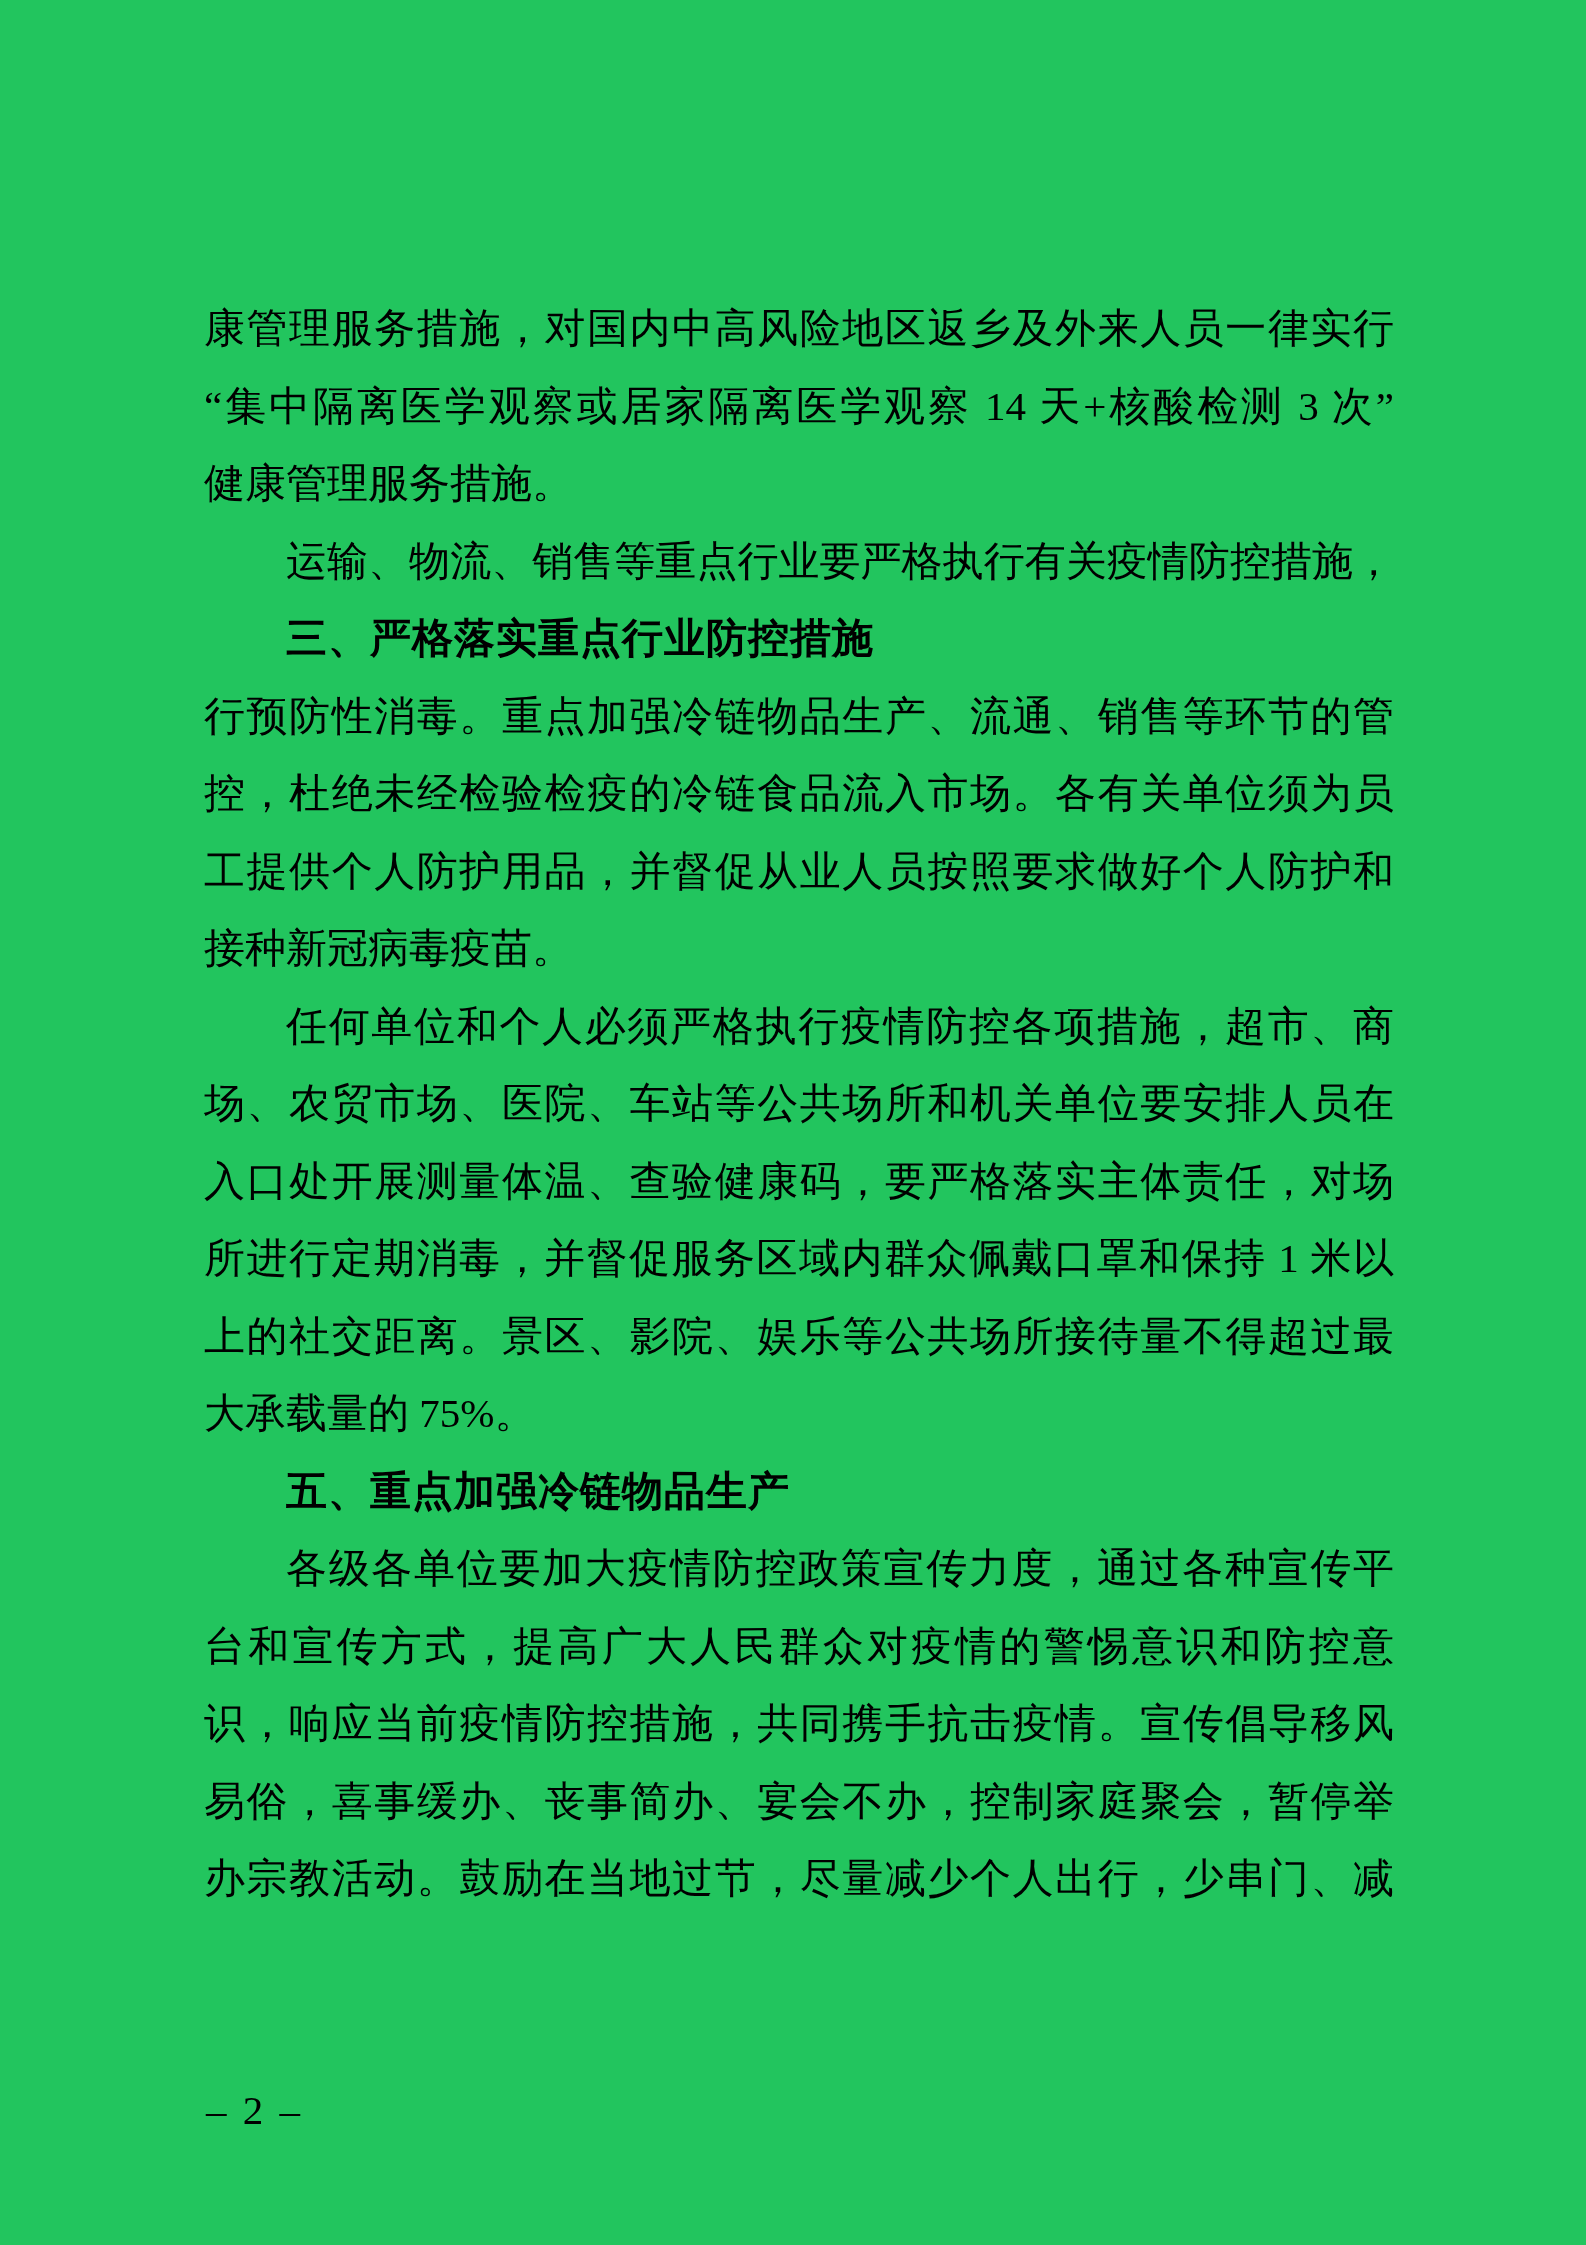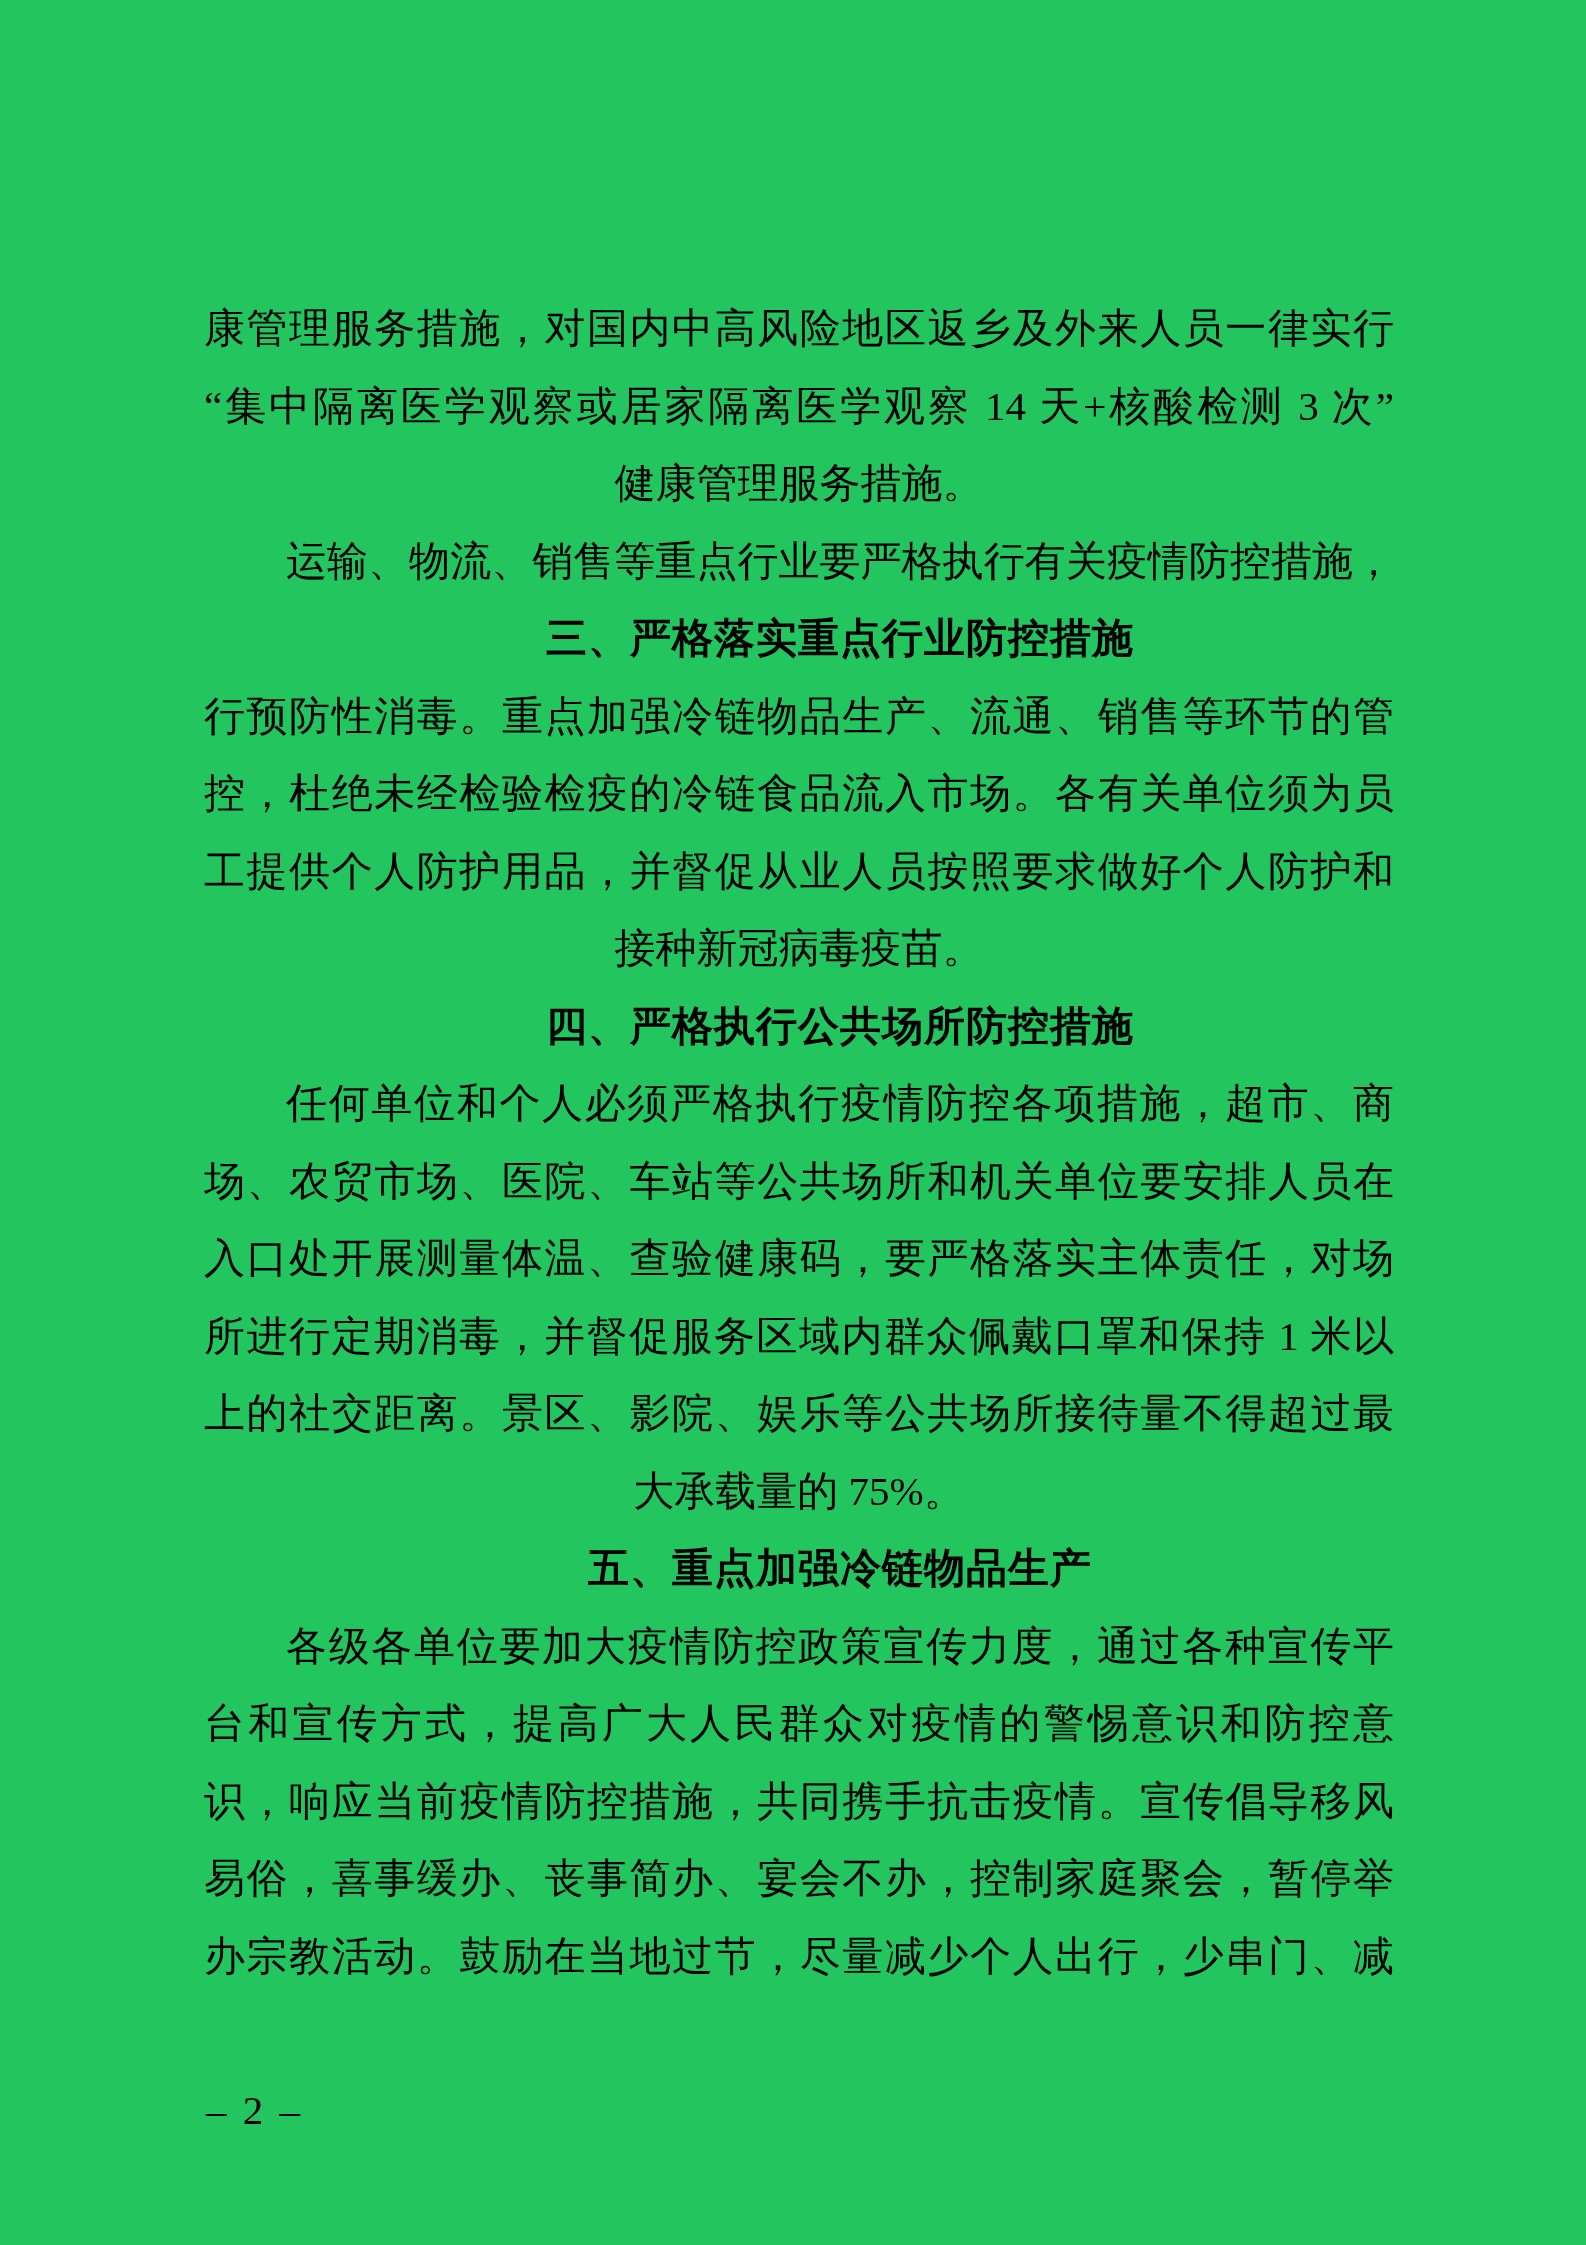--- a/index.html
+++ b/index.html
@@ -19,21 +19,21 @@
   .content {
     position: absolute;
     left: 204px;
     top: 290px;
     width: 1190px;
     font-size: 41px;
     line-height: 77.5px;
   }
   .ln {
     width: 100%;
-    text-align: center;
+    text-align: left;
     word-break: keep-all;
   }
   
   .ln.j {
     text-align: justify;
     text-align-last: justify;
   }
   
   .ln.ind {
     text-indent: 82px;
@@ -61,21 +61,20 @@
   <div class="content">
     <div class="ln j">康管理服务措施，对国内中高风险地区返乡及外来人员一律实行</div>
     <div class="ln j">“集中隔离医学观察或居家隔离医学观察 14 天+核酸检测 3 次”</div>
     <div class="ln">健康管理服务措施。</div>
     <div class="ln j ind">运输、物流、销售等重点行业要严格执行有关疫情防控措施，</div>
     <div class="ln heading">三、严格落实重点行业防控措施</div>
     <div class="ln j">行预防性消毒。重点加强冷链物品生产、流通、销售等环节的管</div>
     <div class="ln j">控，杜绝未经检验检疫的冷链食品流入市场。各有关单位须为员</div>
     <div class="ln j">工提供个人防护用品，并督促从业人员按照要求做好个人防护和</div>
     <div class="ln">接种新冠病毒疫苗。</div>
-    <div class="ln heading">四、严格执行公共场所防控措施</div>
     <div class="ln j ind">任何单位和个人必须严格执行疫情防控各项措施，超市、商</div>
     <div class="ln j">场、农贸市场、医院、车站等公共场所和机关单位要安排人员在</div>
     <div class="ln j">入口处开展测量体温、查验健康码，要严格落实主体责任，对场</div>
     <div class="ln j">所进行定期消毒，并督促服务区域内群众佩戴口罩和保持 1 米以</div>
     <div class="ln j">上的社交距离。景区、影院、娱乐等公共场所接待量不得超过最</div>
     <div class="ln">大承载量的 75%。</div>
     <div class="ln heading">五、重点加强冷链物品生产</div>
     <div class="ln j ind">各级各单位要加大疫情防控政策宣传力度，通过各种宣传平</div>
     <div class="ln j">台和宣传方式，提高广大人民群众对疫情的警惕意识和防控意</div>
     <div class="ln j">识，响应当前疫情防控措施，共同携手抗击疫情。宣传倡导移风</div>

